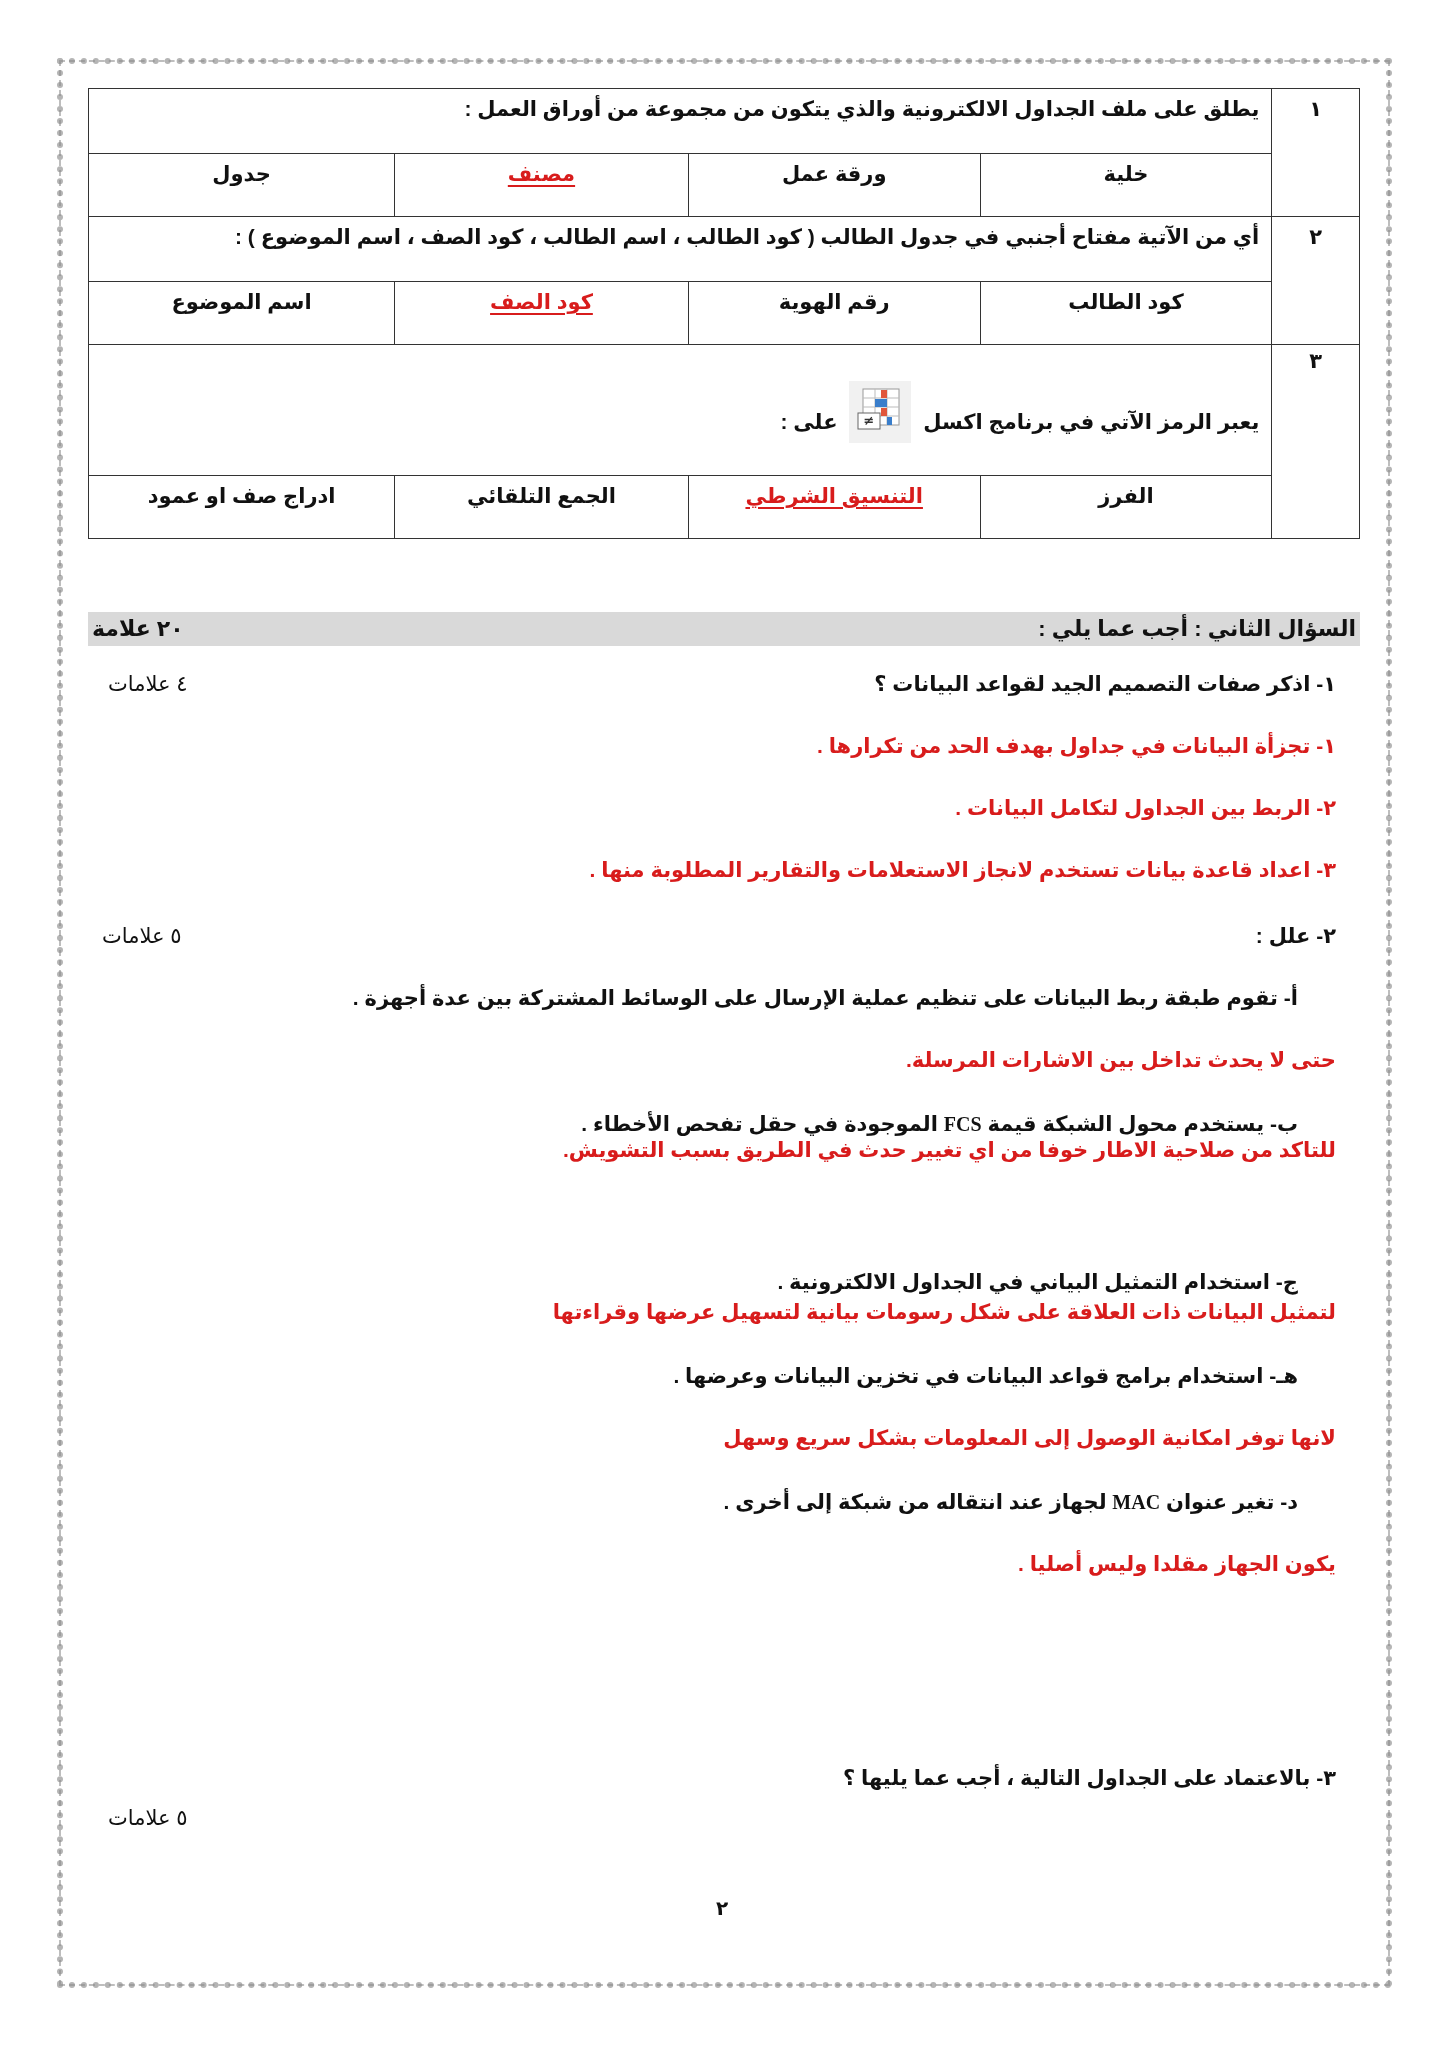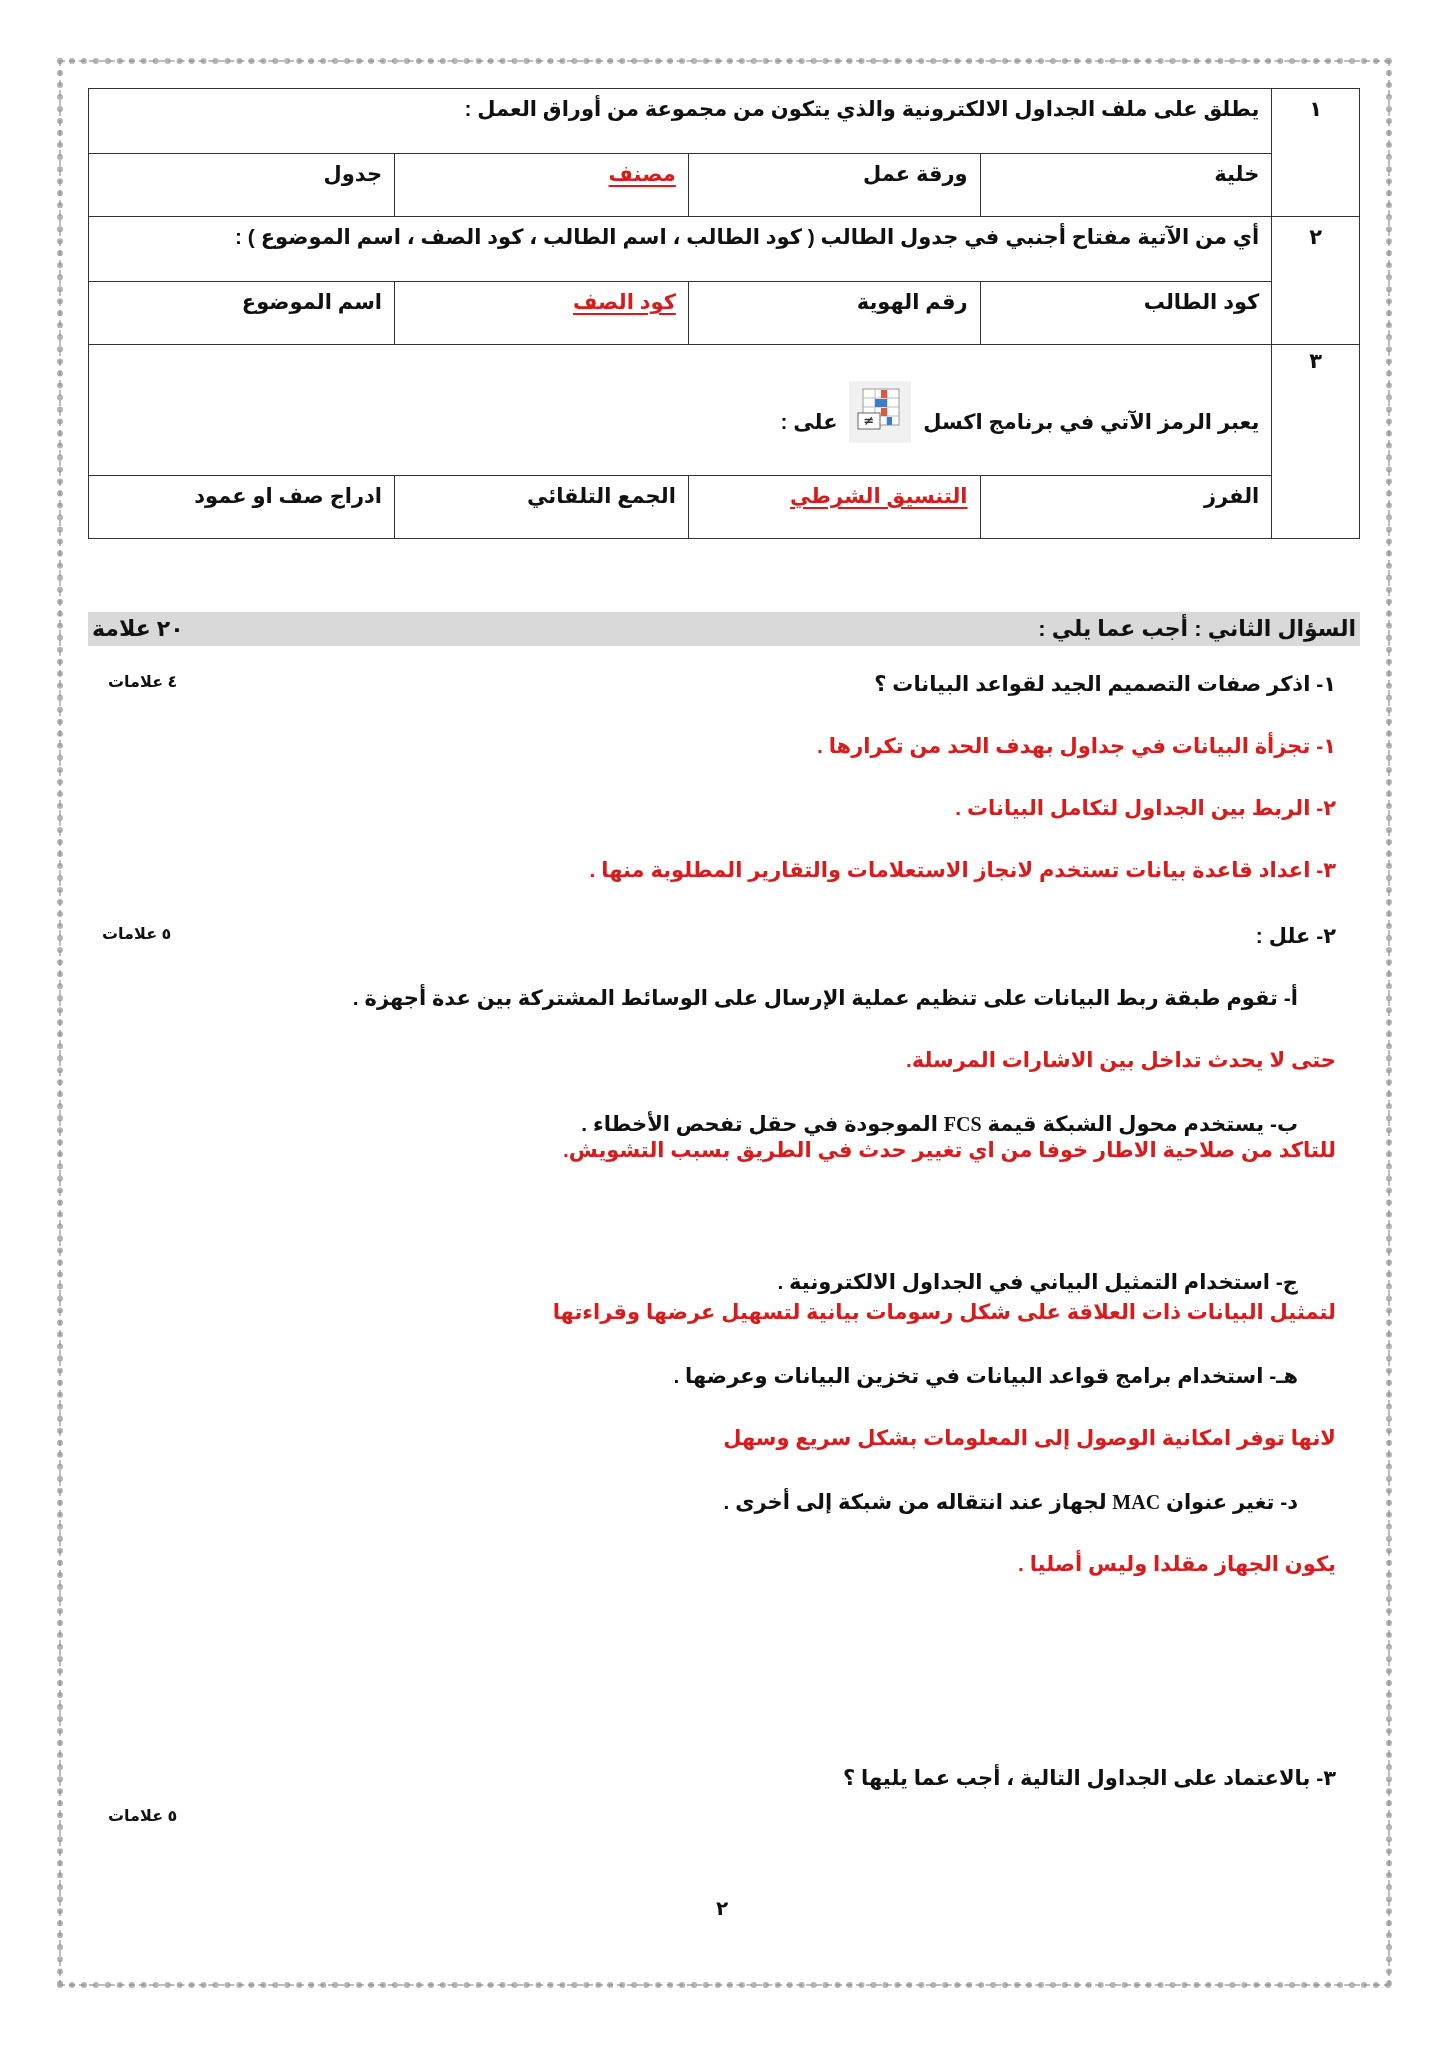--- a/index.html
+++ b/index.html
@@ -7,34 +7,34 @@
          font-family: "Liberation Sans", "DejaVu Sans", sans-serif; color: #111; }
   .page-border { position: absolute; left: 57px; top: 58px; width: 1335px; height: 1930px;
                  border: 6px dotted #b5b5b5; box-sizing: border-box; }
   .page-border::before { content: ""; position: absolute; inset: -4px; border: 2px dashed #8a8a8a; opacity: .55; }
   table.mcq { position: absolute; left: 88px; top: 88px; width: 1272px; border-collapse: collapse;
               direction: rtl; table-layout: fixed; }
   table.mcq td { border: 1.5px solid #333; vertical-align: top; font-weight: bold; font-size: 21px;
                  padding: 8px 12px; }
   td.num { width: 86px; text-align: center; font-size: 21px; padding-top: 10px; }
   td.q-text { text-align: right; }
-  td.opt { text-align: right; height: 46px; }
+  td.opt { text-align: center; height: 46px; }
   tr.qrow1 td.q-text { height: 48px; padding-left: 36px; }
   tr.qrow2 td.q-text { height: 48px; }
   tr.qrow3 td.q-text { height: 86px; vertical-align: top; padding-top: 36px; }
   .correct { color: #d81c1c; text-decoration: underline; text-decoration-thickness: 2px; text-underline-offset: 4px; }
   .excel-icon { display: inline-block; width: 62px; height: 62px; vertical-align: -14px; margin: 0 6px;
                 background: #f1f1f1; position: relative; }
   .excel-icon svg { position: absolute; left: 8px; top: 6px; }
   .section-band { position: absolute; left: 88px; top: 612px; width: 1272px; height: 34px;
                   background: #d9d9d9; direction: rtl; display: flex; justify-content: space-between;
                   align-items: center; font-weight: bold; font-size: 22px; padding: 0 4px; box-sizing: border-box; }
   .line { position: absolute; direction: rtl; font-weight: bold; font-size: 21px; white-space: nowrap; }
   .red { color: #d81c1c; }
-  .marks { position: absolute; font-weight: bold; font-size: 16px; direction: rtl; white-space: nowrap; }
+  .marks { position: absolute; font-weight: normal; font-size: 21px; direction: rtl; white-space: nowrap; }
   .latin { font-family: "Liberation Serif", serif; font-size: 20px; }
   .page-num { position: absolute; left: 716px; top: 1896px; font-size: 20px; font-weight: bold; }
 </style>
 </head>
 <body>
 
 <div class="page-border"></div>
 
 <table class="mcq">
   <colgroup>

